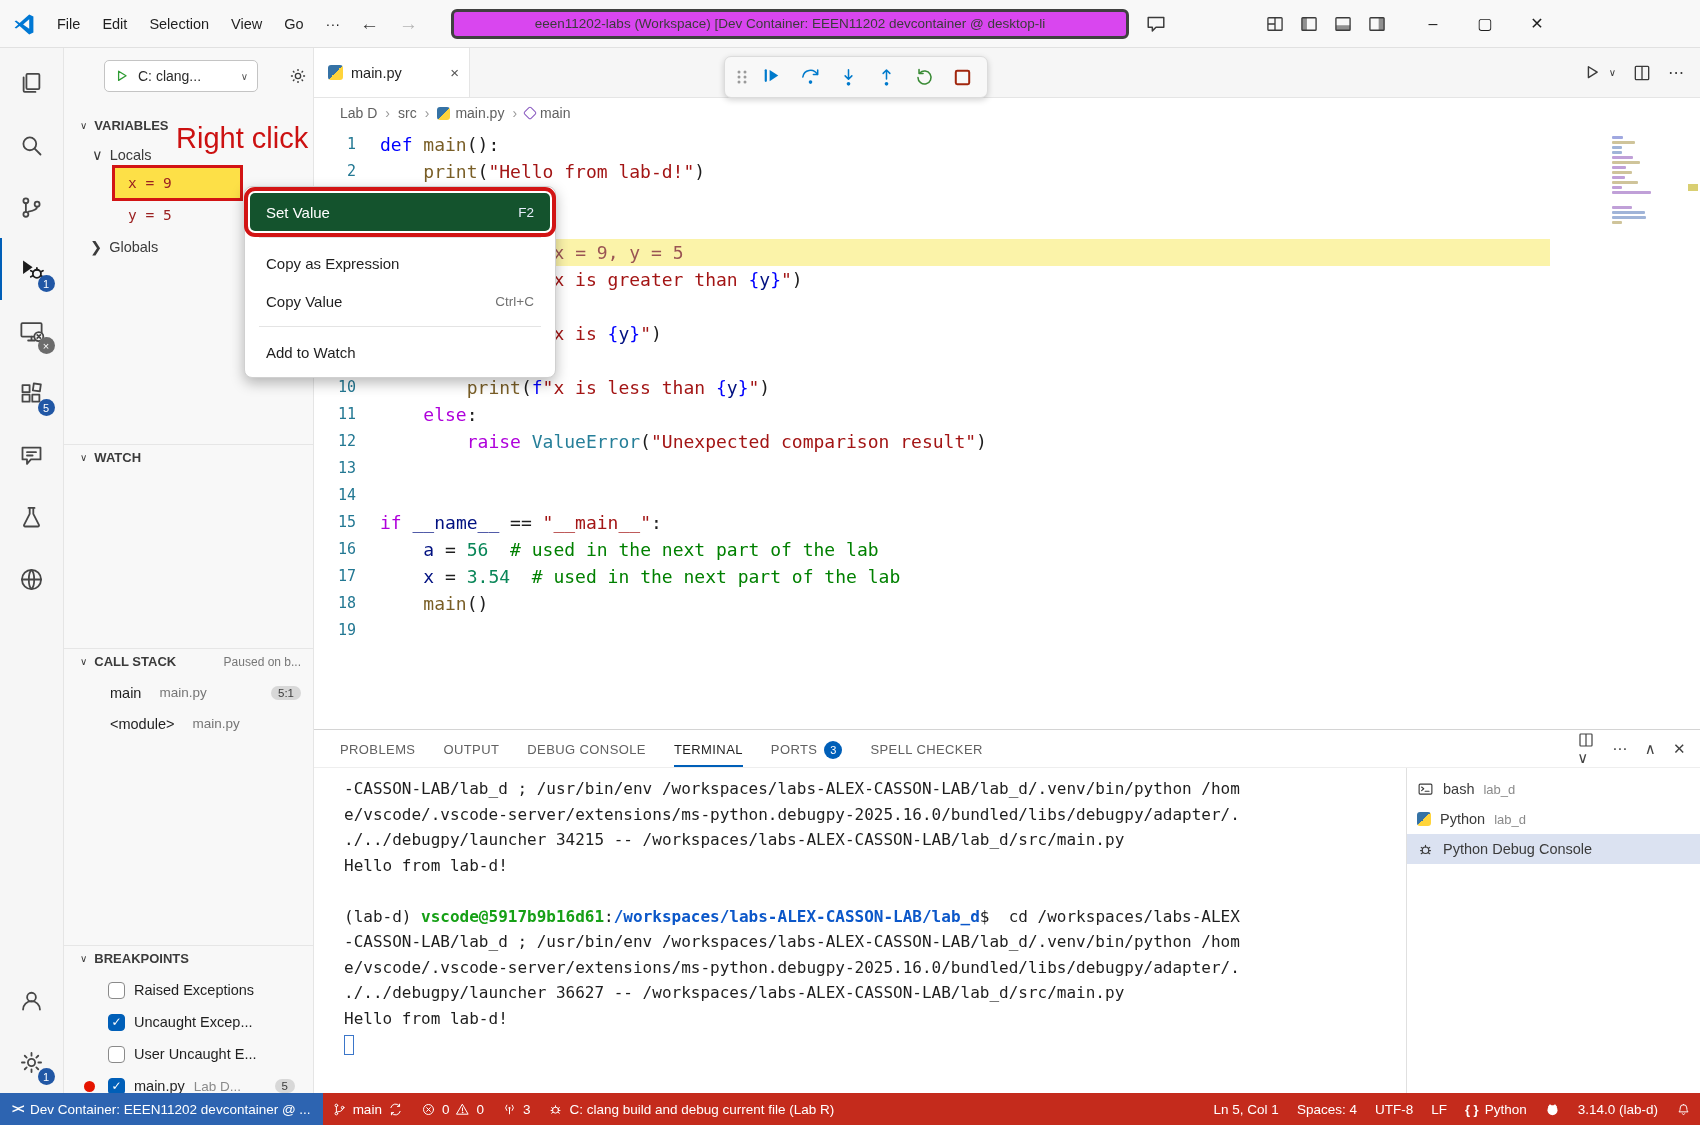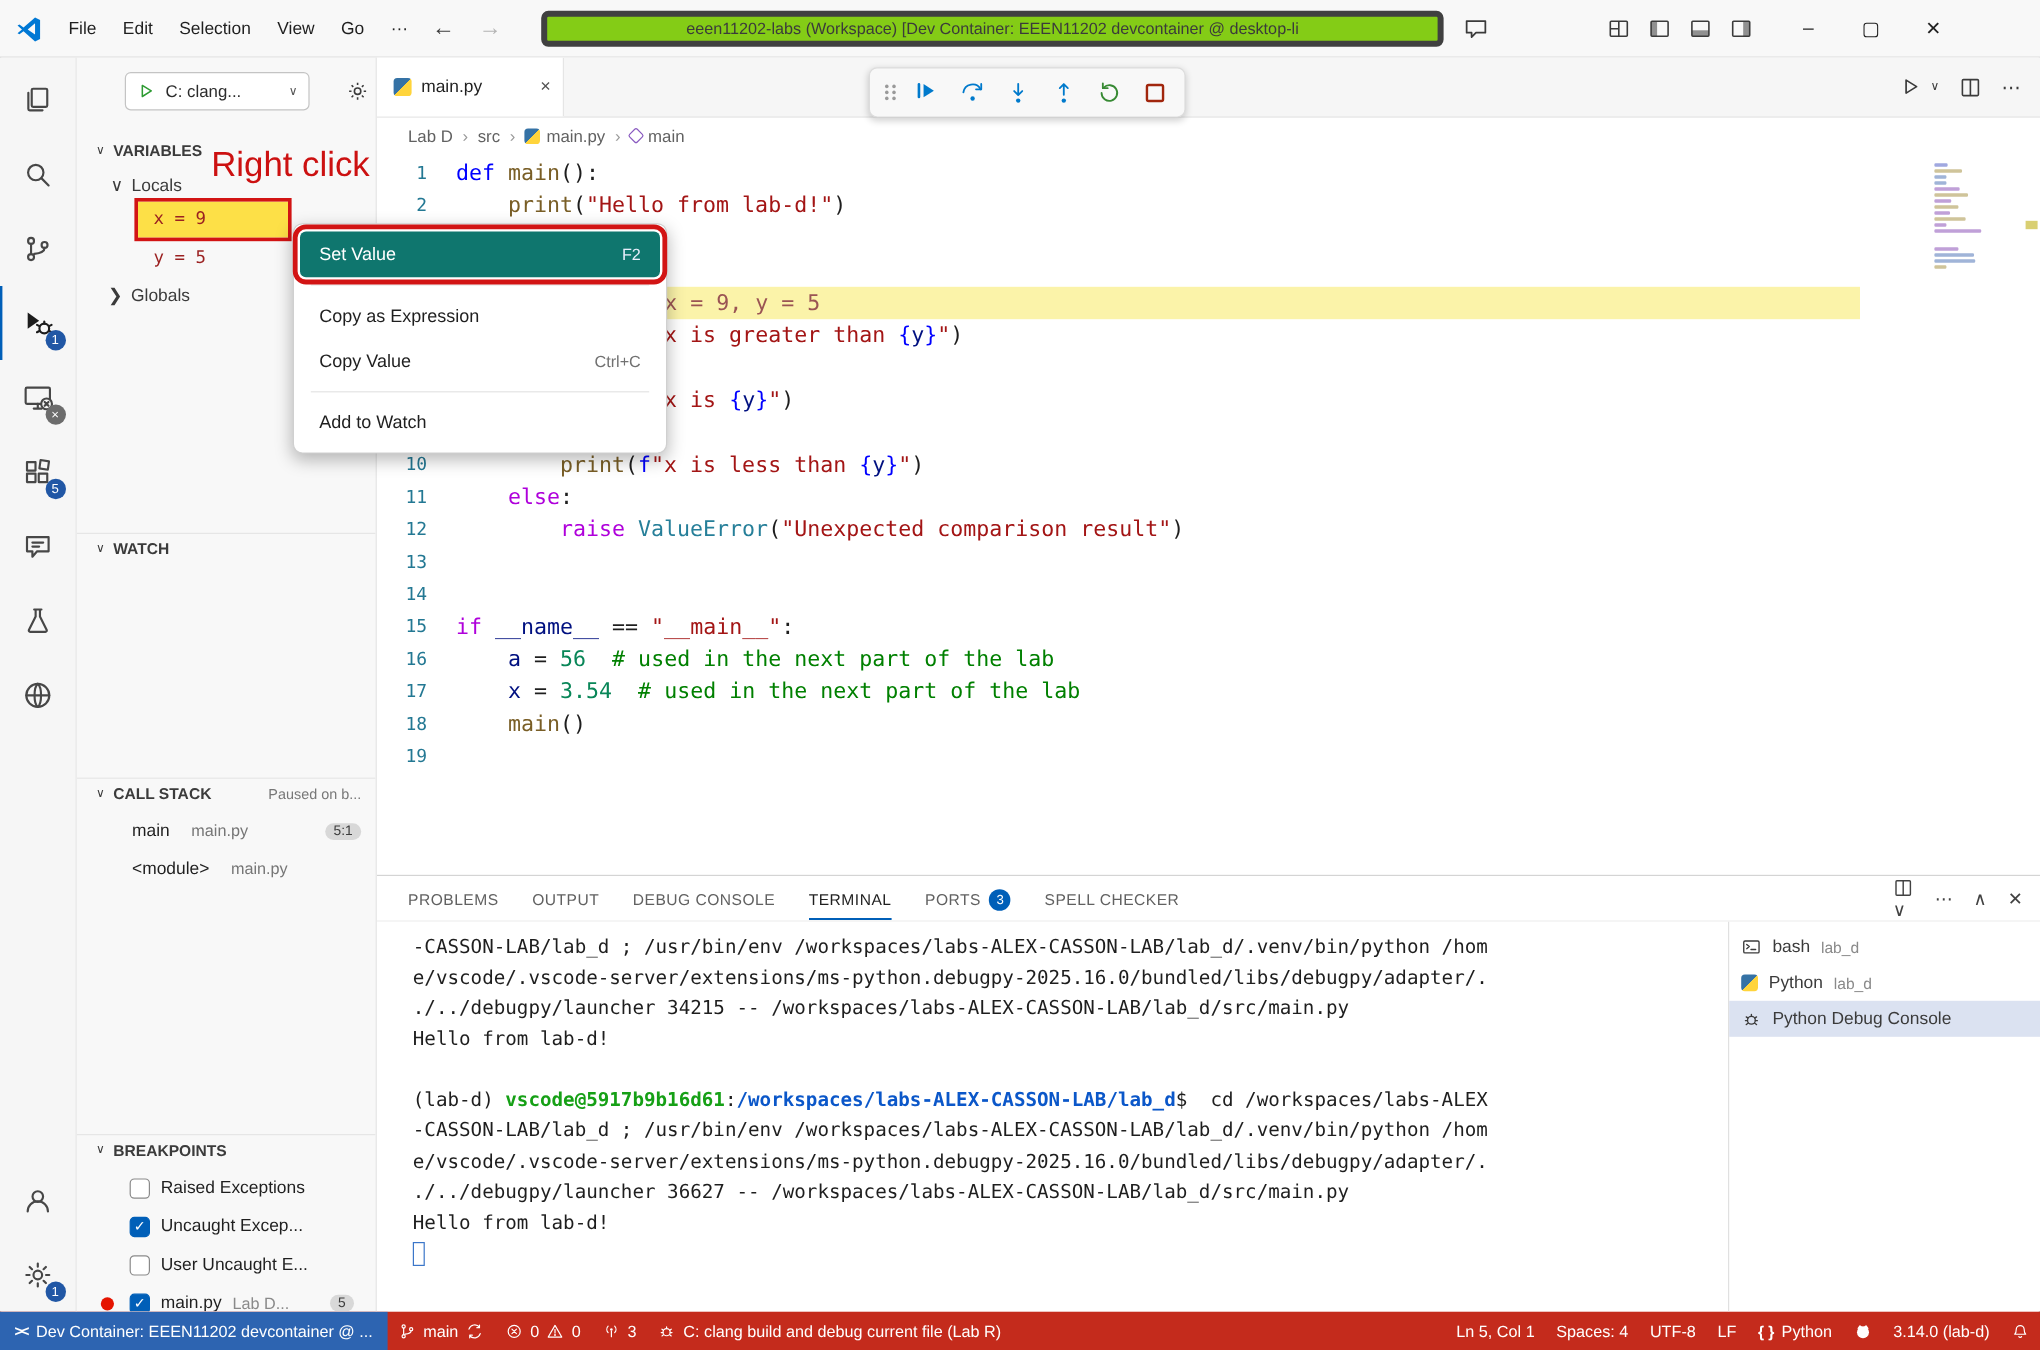--- a/index.html
+++ b/index.html
@@ -7,21 +7,21 @@
 #app{width:1700px;height:1125px;display:grid;grid-template-rows:48px 1045px 32px;box-shadow:inset 0 0 0 1px #a8a8a8;}
 svg{display:block;}
 
 
 .titlebar{display:flex;align-items:center;background:#f8f8f8;border-bottom:1px solid #e1e1e1;padding:0 0 0 12px;gap:2px;}
 .vslogo{width:24px;height:24px;margin-right:10px;}
 .menus{display:flex;gap:4px;}
 .menu-item{font-size:14.5px;color:#1f1f1f;padding:5px 9px;border-radius:5px;cursor:default;}
 .navarrow{font-size:19px;padding:0 9px;color:#3b3b3b;}
 .navarrow.fwd{color:#b4b4b4;}
-.searchbox{width:752px;height:30px;margin-left:22px;border:5px solid #404040;background:#84cc16;border-radius:6px;display:flex;align-items:center;justify-content:center;color:#3b3b3b;font-size:13.5px;overflow:hidden;white-space:nowrap;}
+.searchbox{width:678px;height:30px;margin-left:22px;border:3px solid #404040;background:#d946ef;border-radius:6px;display:flex;align-items:center;justify-content:center;color:#3b3b3b;font-size:13.5px;overflow:hidden;white-space:nowrap;}
 .tb-ico{width:22px;height:22px;color:#3b3b3b;margin-left:14px;}
 .layout-icons{display:flex;gap:14px;margin-left:96px;color:#3b3b3b;}
 .layout-icons span{width:20px;height:20px;}
 .win-controls{display:flex;margin-left:18px;height:48px;}
 .win-btn{width:52px;height:48px;display:flex;align-items:center;justify-content:center;font-size:16px;color:#1f1f1f;}
 
 
 .main{position:relative;display:grid;grid-template-columns:64px 250px 1fr;overflow:hidden;}
 
 
@@ -85,38 +85,38 @@
 .ptab{display:flex;align-items:center;gap:7px;height:100%;padding-top:2px;}
 .ptab.active{color:#1f1f1f;box-shadow:inset 0 -2px 0 #005fb8;}
 .ptab-badge{min-width:18px;height:18px;border-radius:9px;background:#005fb8;color:#fff;font-size:11px;display:flex;align-items:center;justify-content:center;padding:0 4px;letter-spacing:0;}
 .panel-icons{position:absolute;right:14px;top:0;height:100%;display:flex;align-items:center;gap:17px;color:#424242;font-size:15px;}
 .panel-body{flex:1;display:flex;min-height:0;}
 .terminal{flex:1;padding:8px 0 0 30px;font-family:"DejaVu Sans Mono",monospace;font-size:16px;overflow:hidden;}
 .tline{height:25.5px;line-height:25.5px;white-space:pre;color:#1e1e1e;}
 .t-g{color:#16a016;font-weight:700;}
 .t-b{color:#0b57c9;font-weight:700;}
 .cursor-box{display:inline-block;width:10px;height:20px;border:1.6px solid #3b76c9;vertical-align:middle;}
-.term-list{width:260px;border-left:1px solid #e0e0e0;padding-top:6px;font-size:14.5px;color:#3b3b3b;}
+.term-list{width:294px;border-left:1px solid #e0e0e0;padding-top:6px;font-size:14.5px;color:#3b3b3b;}
 .tl-row{height:30px;display:flex;align-items:center;gap:9px;padding:0 10px;}
 .tl-row.sel{background:#dbe2f1;}
 .tl-ico{width:17px;height:17px;color:#3b3b3b;flex:none;}
 .tl-detail{color:#8a8a8a;font-size:13px;}
 
 
 .debug-toolbar{position:absolute;left:724px;top:8px;height:42px;background:#f8f8f8;border:1px solid #dcdcdc;border-radius:7px;box-shadow:0 2px 6px rgba(0,0,0,.18);display:flex;align-items:center;gap:8px;padding:0 10px;z-index:30;}
 .dbg-btn{width:30px;height:30px;display:flex;align-items:center;justify-content:center;}
 .dbg-btn svg{width:23px;height:23px;}
 .dbg-grip{color:#9a9a9a;width:14px;height:24px;}
 .c-blue{color:#007acc}.c-green{color:#388a34}.c-red{color:#a1260d}
 
 
 .ctx-menu{position:absolute;left:244px;top:138px;width:312px;background:#fff;border:1px solid #d0d0d0;border-radius:8px;box-shadow:0 5px 14px rgba(0,0,0,.28);padding:6px 5px;z-index:40;}
 .ctx-item{height:38px;display:flex;align-items:center;padding:0 16px;font-size:15px;color:#1f1f1f;border-radius:5px;}
 .ctx-item .sc{margin-left:auto;color:#717171;font-size:13.5px;text-align:right;}
-.ctx-item.sel{background:#0f766e;color:#fff;}
+.ctx-item.sel{background:#14532d;color:#fff;}
 .ctx-item.sel .sc{color:#e8eefc;}
 .ctx-item.boxed{outline:4px solid #d21414;outline-offset:2px;}
 .ctx-sep{height:1px;background:#e4e4e4;margin:6px 9px;}
 
 
 .anno-box{position:absolute;left:112px;top:117px;width:131px;height:36px;border:3.5px solid #d21414;z-index:35;}
 .anno-label{position:absolute;left:176px;top:74px;font-size:29px;color:#cc1111;z-index:36;white-space:nowrap;}
 
 
 .statusbar{background:#c42b1c;color:#fff;display:flex;align-items:center;font-size:13.5px;overflow:hidden;}

